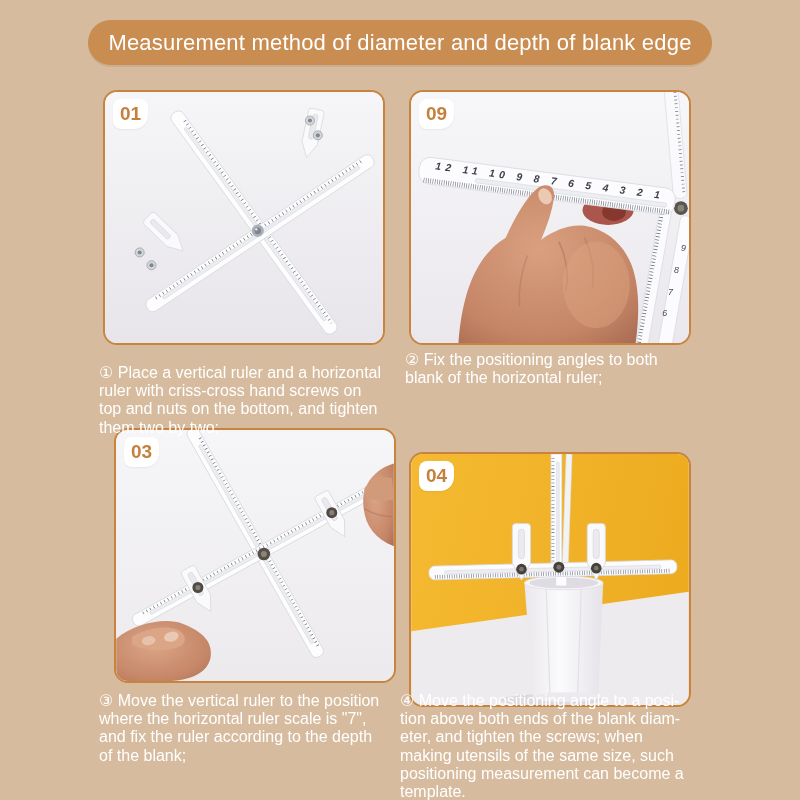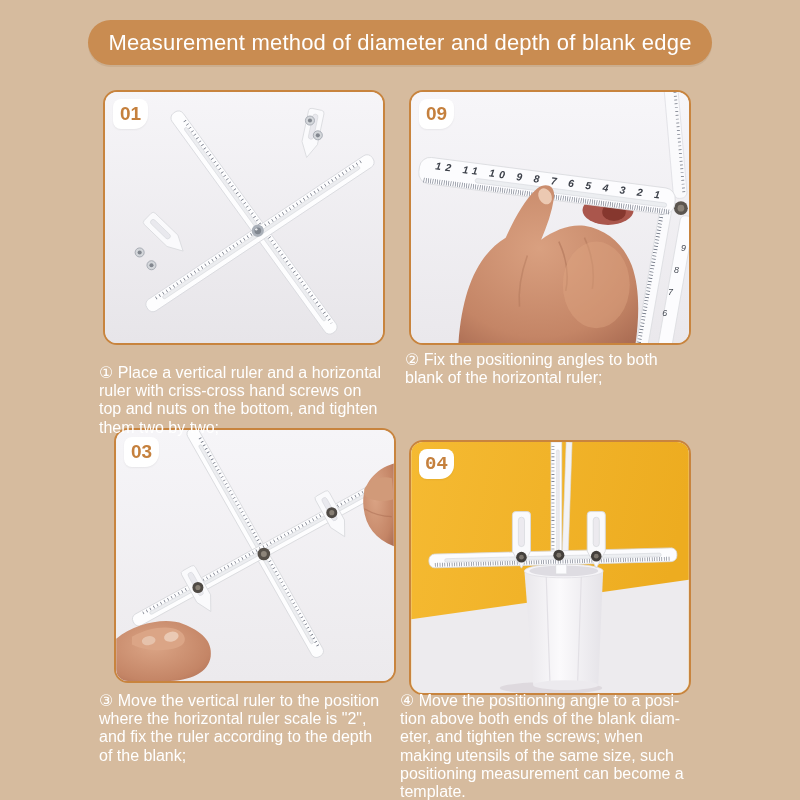--- a/index.html
+++ b/index.html
@@ -205,21 +205,21 @@
 
     <g>
       <path d="M282,34 C262,40 250,56 251,75 C252,96 262,110 282,118 Z" fill="url(#skin3)"></path>
       <path d="M252,60 C258,50 270,46 280,49 L282,70 C272,74 258,72 252,66 Z" fill="#d19a79"></path>
       <path d="M252,80 q14,8 28,8" stroke="#a96b52" stroke-width="1.4" fill="none" opacity="0.5"></path>
     </g>
   </svg>
   <div class="badge">03</div>
 </div>
 
-<div class="panel" style="left:409px;top:440px;font-family:Liberation Mono, monospace;">
+<div class="panel" style="left:409px;top:452px;">
   <svg viewBox="0 0 282 255">
     <defs>
       <linearGradient id="bg4" x1="0" y1="0" x2="1" y2="0.2">
         <stop offset="0" stop-color="#f5ba32"></stop>
           <stop offset="1" stop-color="#edac20"></stop>
       </linearGradient>
       <linearGradient id="cup4" x1="0" y1="0" x2="1" y2="0">
         <stop offset="0" stop-color="#e9e7eb"></stop>
           <stop offset="0.45" stop-color="#fbfafc"></stop>
           <stop offset="1" stop-color="#e5e3e8"></stop>
@@ -273,21 +273,21 @@
   <div class="badge">04</div>
 </div>
 
 <p class="caption" style="left:99px;top:364px;">① Place a vertical ruler and a horizontal
 ruler with criss-cross hand screws on
 top and nuts on the bottom, and tighten
 them two by two;</p>
 <p class="caption" style="left:405px;top:351px;">② Fix the positioning angles to both
 blank of the horizontal ruler;</p>
 <p class="caption" style="left:99px;top:692px;">③ Move the vertical ruler to the position
-where the horizontal ruler scale is "2",
+where the horizontal ruler scale is "7",
 and fix the ruler according to the depth
 of the blank;</p>
 <p class="caption" style="left:400px;top:692px;">④ Move the positioning angle to a posi-
 tion above both ends of the blank diam-
 eter, and tighten the screws; when
 making utensils of the same size, such
 positioning measurement can become a
 template.</p>
 
 </body></html>

